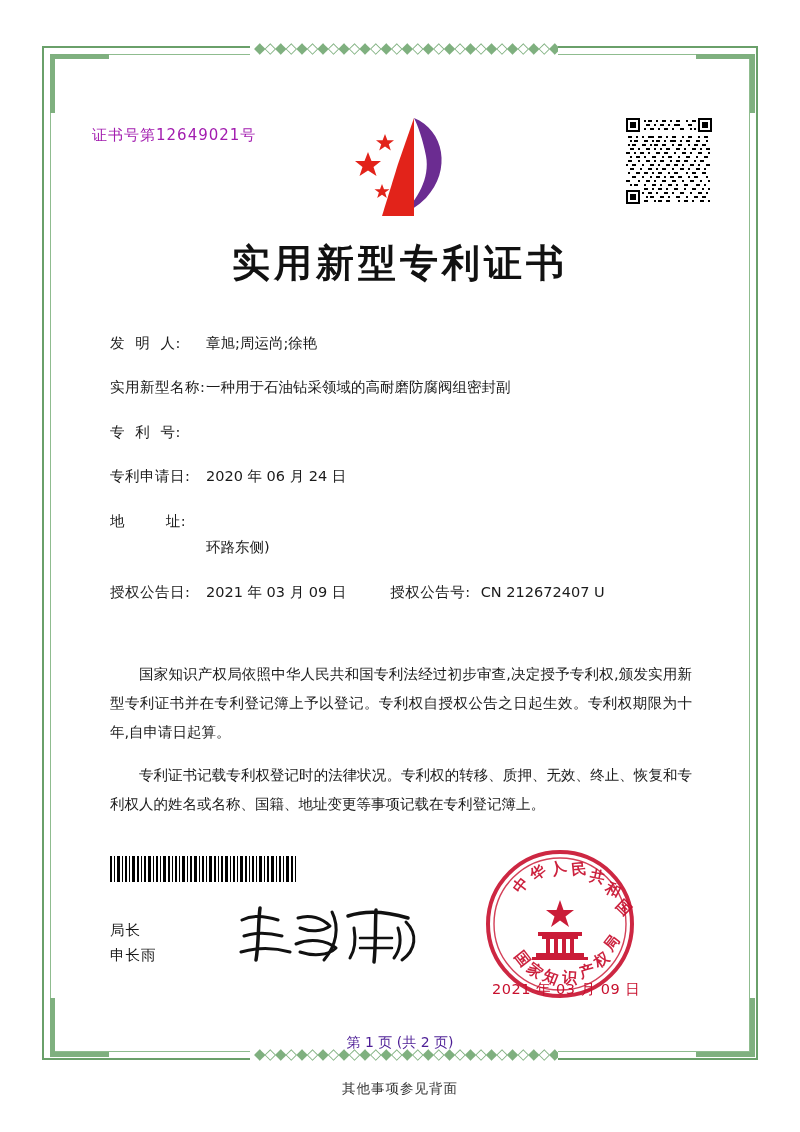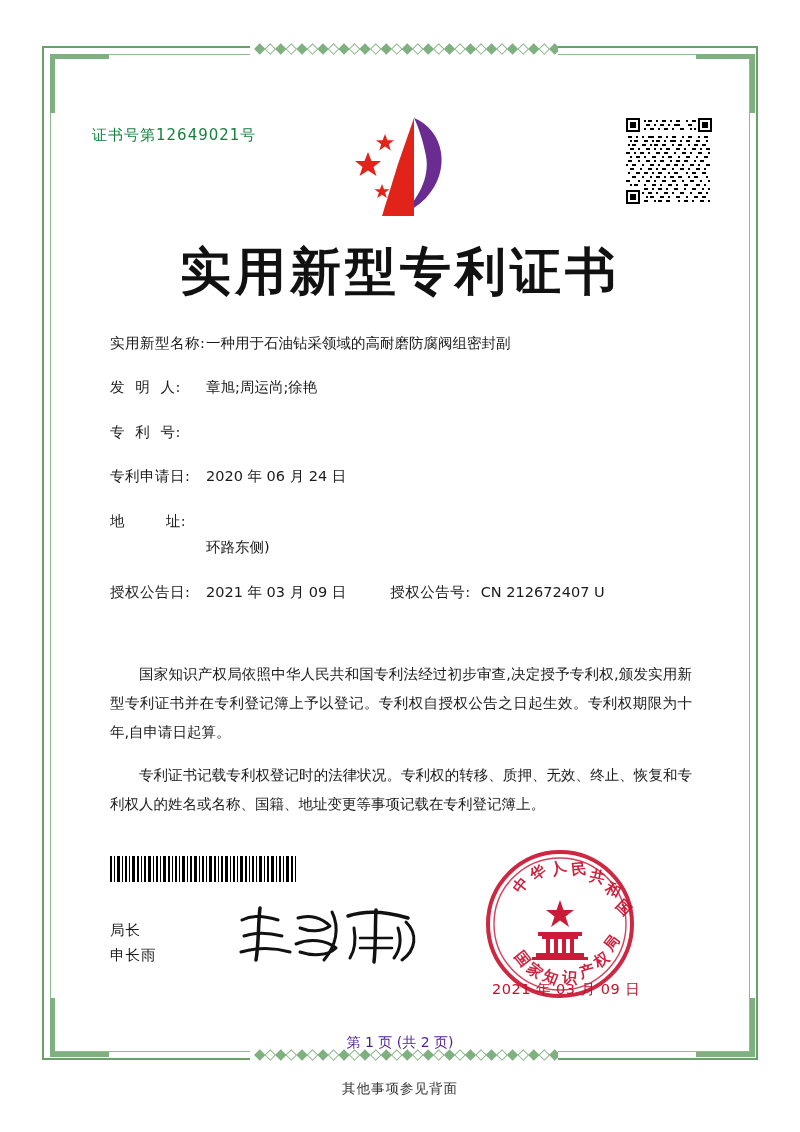--- a/index.html
+++ b/index.html
@@ -76,21 +76,21 @@
   .corner.bl { left: 50px;  top: 998px;  border-left-width: 5px; border-bottom-width: 5px; }
   .corner.br { left: 696px; top: 998px;  border-right-width: 5px; border-bottom-width: 5px; }
 
   
   .cert-number {
     position: absolute;
     left: 92px;
     top: 126px;
     font-size: 15px;
     letter-spacing: 1px;
-    color: #15803d;
+    color: #a21caf;
     font-family: "DejaVu Sans", sans-serif;
   }
 
   .logo {
     position: absolute;
     left: 352px;
     top: 112px;
     width: 104px;
     height: 108px;
   }
@@ -103,21 +103,21 @@
     height: 86px;
   }
 
   .doc-title {
     position: absolute;
     left: 0;
     right: 0;
     top: 238px;
     text-align: center;
     font-family: "DejaVu Sans", sans-serif;
-    font-size: 51px;
+    font-size: 38px;
     font-weight: bold;
     letter-spacing: 4px;
     color: #111;
   }
 
   
   .fields {
     position: absolute;
     left: 110px;
     top: 332px;
@@ -479,27 +479,27 @@
         <rect x="41" y="41" width="1" height="1"></rect>
     </g>
   </svg>
 </div>
 
 <div class="doc-title">实用新型专利证书</div>
 
 <div class="fields">
 
   <div class="field-row">
+    <span class="field-label">发  明  人:</span>
+    <span class="field-value">章旭;周运尚;徐艳</span>
+  </div>
+
+  <div class="field-row">
     <span class="field-label">实用新型名称:</span>
     <span class="field-value">一种用于石油钻采领域的高耐磨防腐阀组密封副</span>
-  </div>
-
-  <div class="field-row">
-    <span class="field-label">发  明  人:</span>
-    <span class="field-value">章旭;周运尚;徐艳</span>
   </div>
 
   <div class="field-row">
     <span class="field-label">专  利  号:</span>
   </div>
 
   <div class="field-row">
     <span class="field-label">专利申请日:</span>
     <span class="field-value">2020 年 06 月 24 日</span>
   </div>

